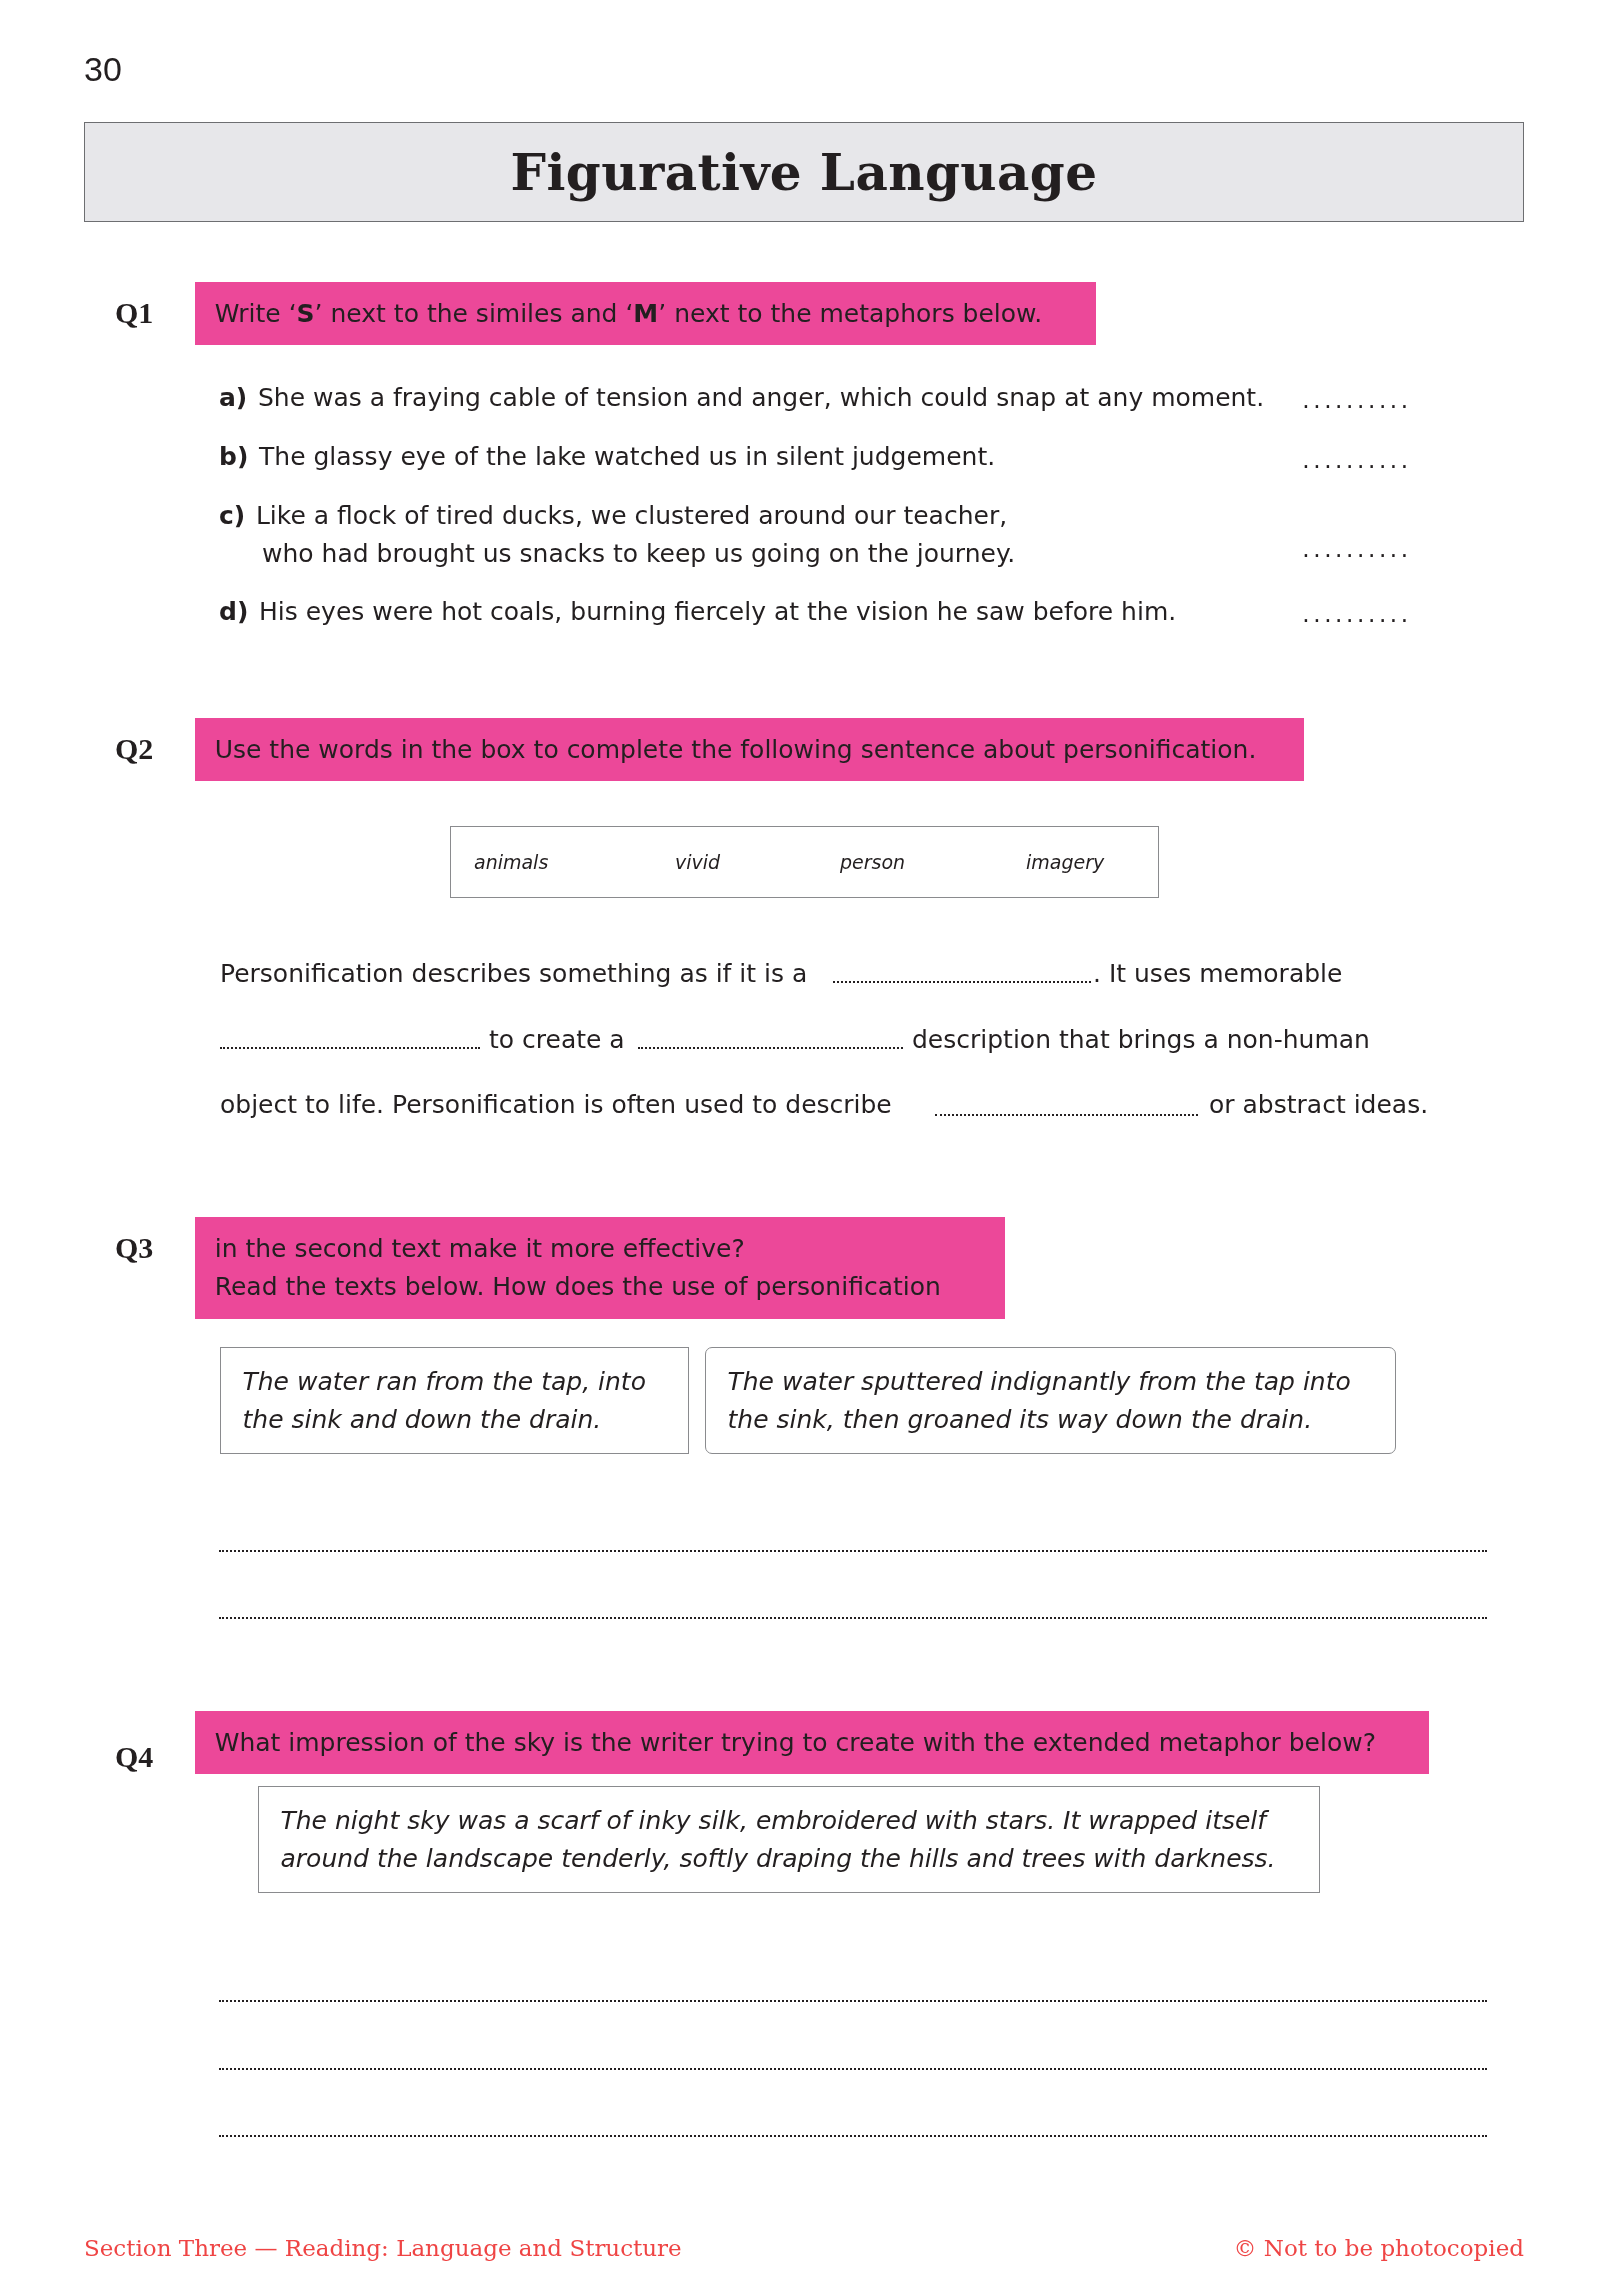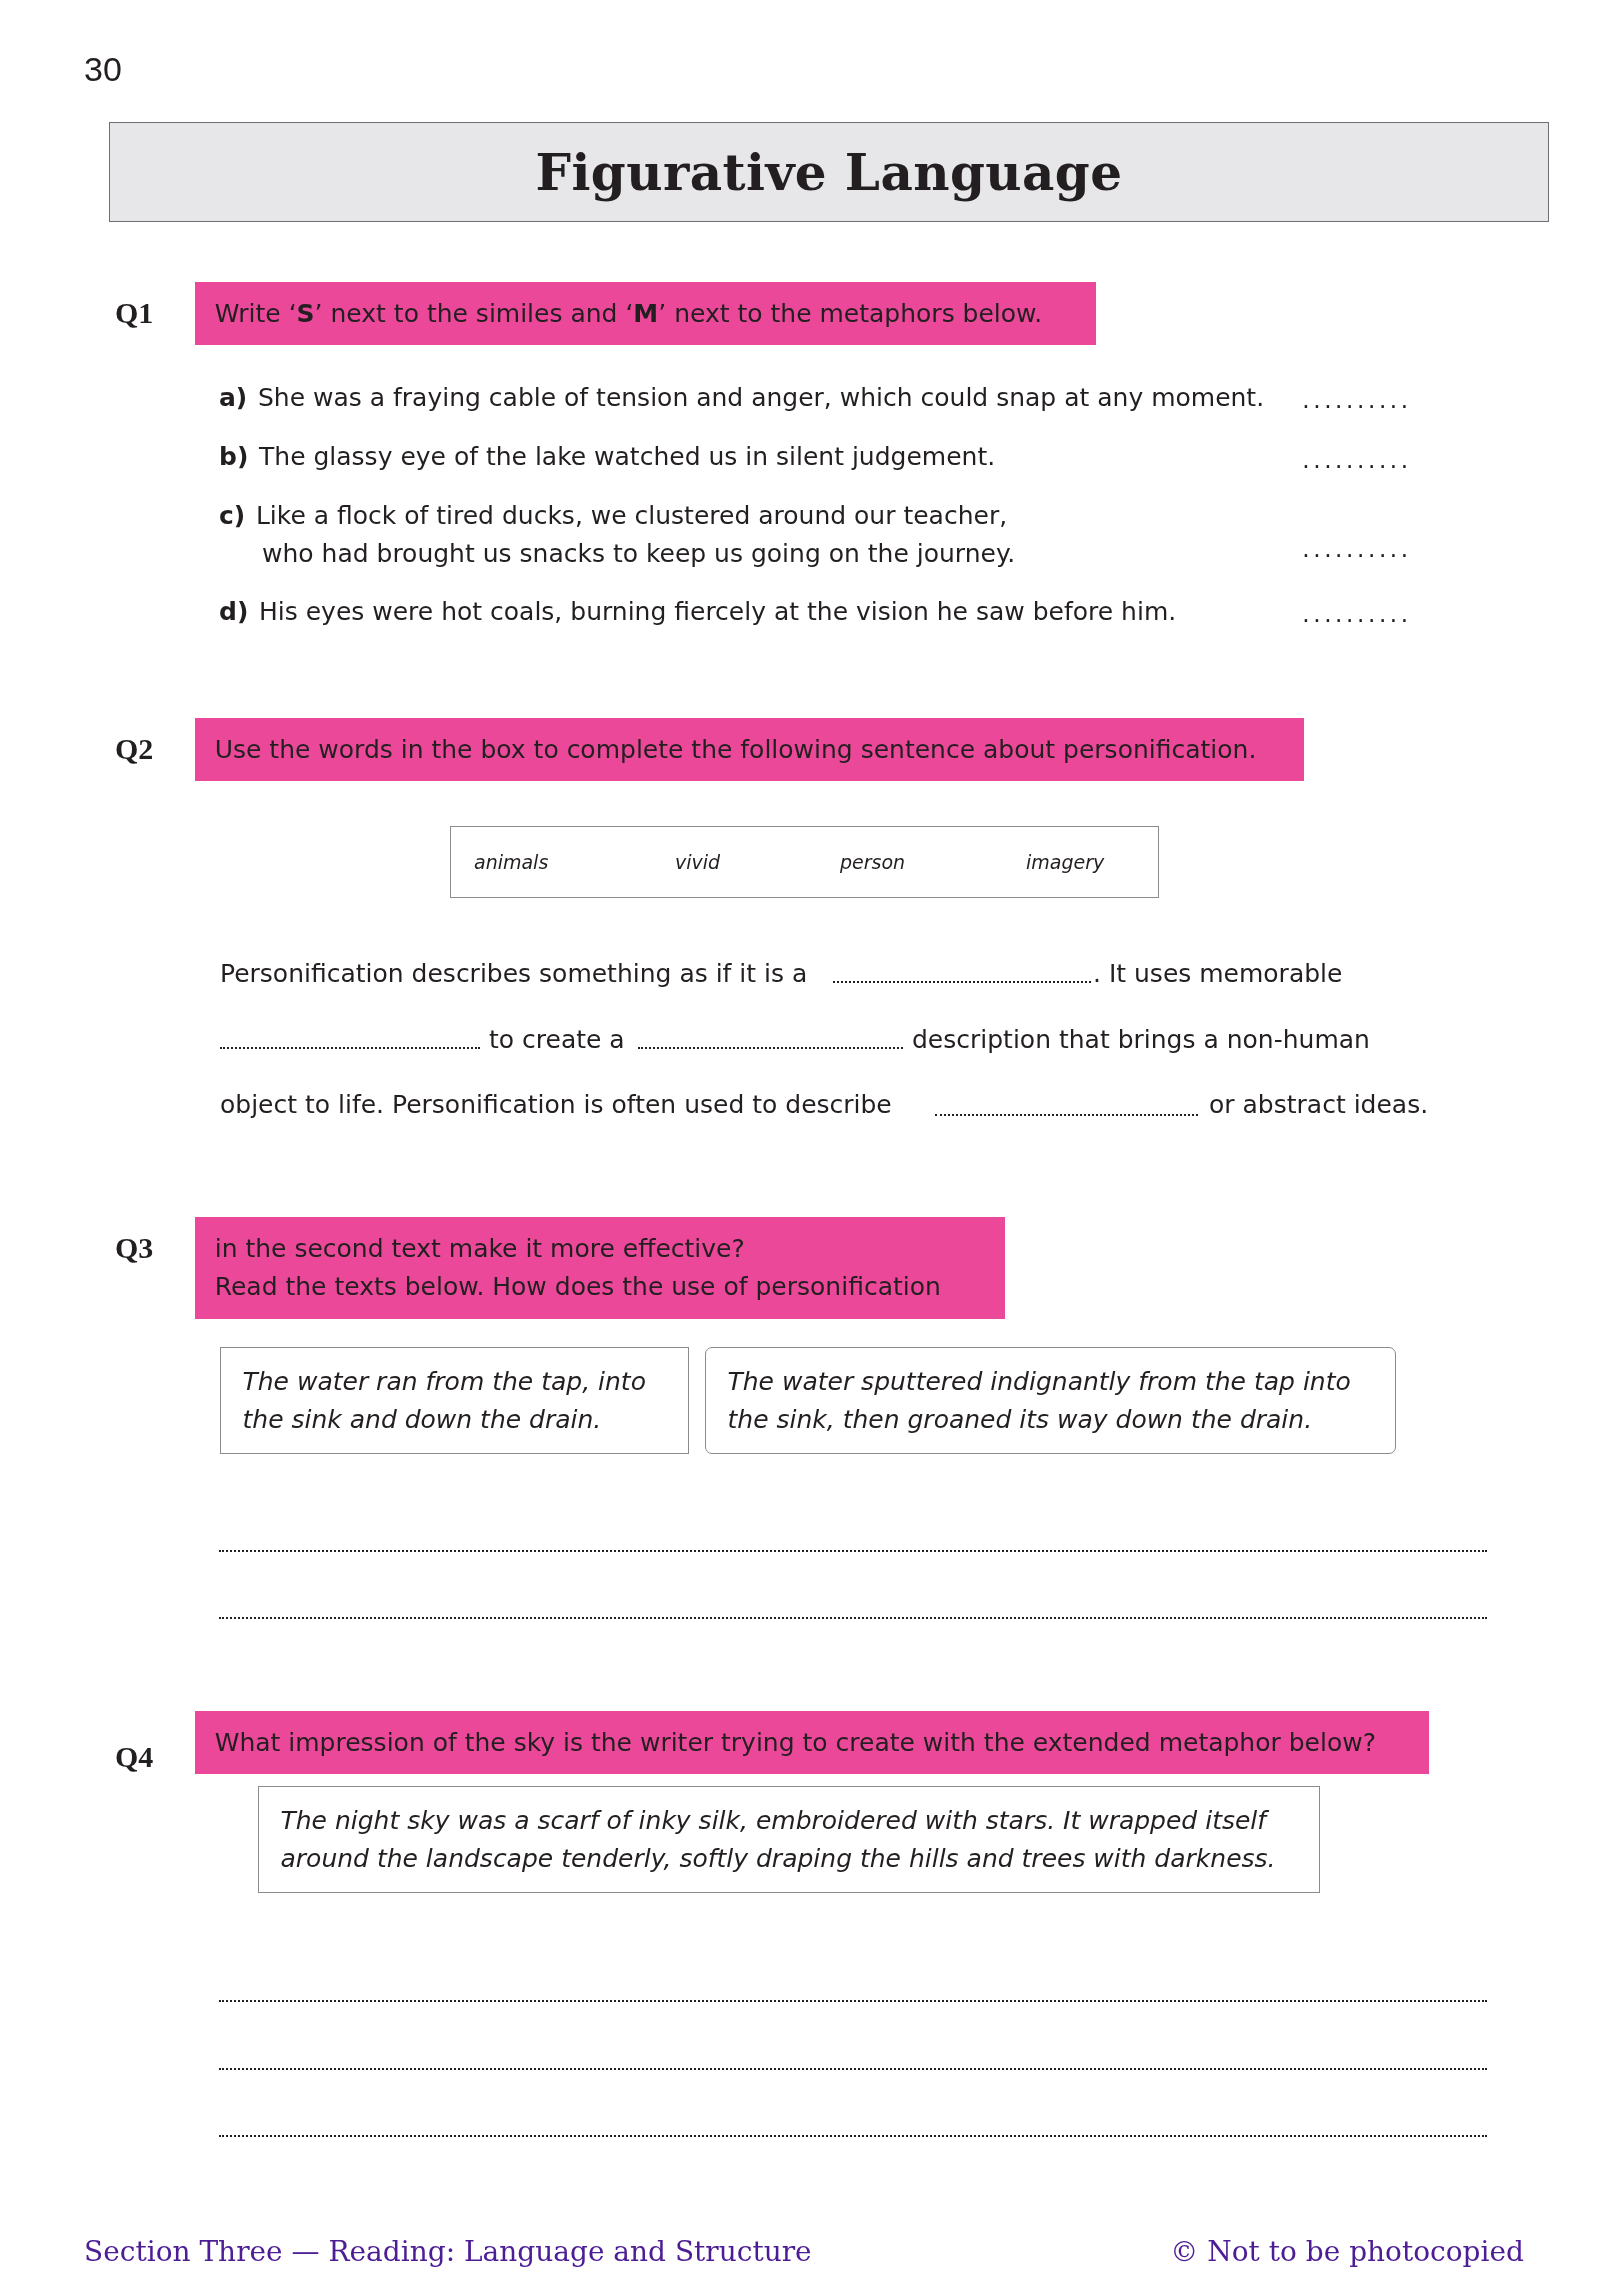--- a/index.html
+++ b/index.html
@@ -1,34 +1,34 @@
 <!DOCTYPE html>
 <html style="font-size:14.3px"><head>
 <meta charset="utf-8">
 <style>
   html, body { margin:0; padding:0; background:#ffffff; }
   body { width:1621px; height:2293px; position:relative; overflow:hidden; color:#231f20;
          font-family:"DejaVu Sans", "Liberation Sans", sans-serif; }
   .abs { position:absolute; }
   .page-num { left:84px; top:50px; font-size:34px; font-family:"Liberation Sans", sans-serif; color:#231f20; }
   .title-bar { left:84px; top:122px; width:1440px; height:100px; background:#e7e7ea; border:1.8px solid #6d6e71; box-sizing:border-box;
-               display:flex; align-items:center; justify-content:center;margin-left:25px; }
+               display:flex; align-items:center; justify-content:center; }
   .title-text { font-family:"DejaVu Serif", "Liberation Serif", serif; font-weight:bold; font-size:50px; color:#231f20; letter-spacing:0.4px; }
   .qnum { font-family:"Liberation Serif", serif; font-weight:bold; font-size:30px; color:#231f20; }
   .qbox { background:#ec4899; padding:0 19.7px; box-sizing:border-box; display:flex; flex-direction:column; justify-content:center;
           font-family:"DejaVu Sans", sans-serif; font-size:25px; line-height:38px; color:#231f20; }
   .body-text { font-family:"DejaVu Sans", sans-serif; font-size:25px; color:#231f20; line-height:38px; white-space:nowrap; }
   .item-letter { font-weight:bold; margin-right:10.7px; }
   .dots { font-family:"DejaVu Sans Mono", monospace; font-size:19.7px; letter-spacing:-0.9px; color:#231f20; white-space:nowrap; overflow:hidden; }
   .word-box { left:450px; top:826px; width:709px; height:72px; border:1.8px solid #8a8b8e; box-sizing:border-box; display:flex; align-items:center; }
   .word-box span { position:absolute; font-size:19px;font-style:italic; }
   .text-box { border:1.8px solid #8a8b8e; box-sizing:border-box; font-family:"DejaVu Sans", sans-serif; font-style:italic; font-size:25px;
               line-height:38px; color:#231f20; padding:10.7px 21.5px; display:flex; flex-direction:column; justify-content:center; }
   .answer-line { left:219px; width:1268px; height:5.4px; border-bottom:2.7px dotted #231f20; }
-  .footer { font-family:"DejaVu Serif", "Liberation Serif", serif; font-size:28px; color:#4c1d95; top:2235px; }
+  .footer { font-family:"DejaVu Serif", "Liberation Serif", serif; font-size:23px; color:#ef4444; top:2235px; }
 </style>
 </head>
 <body>
 
 <div class="abs page-num">30</div>
 
 <div class="abs title-bar">
   <span class="title-text">Figurative Language</span>
 </div>
 

